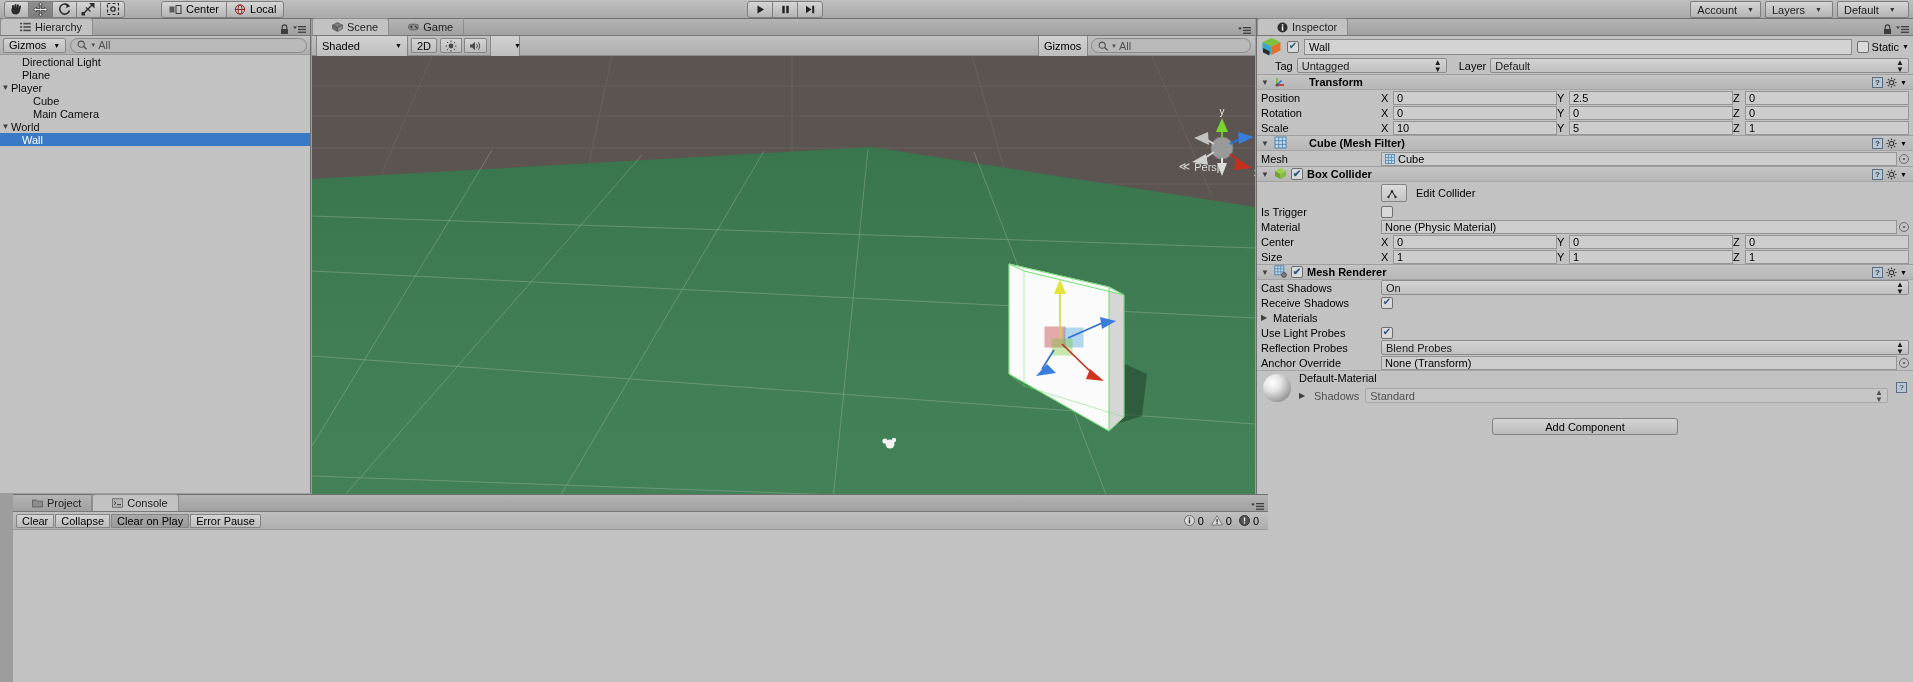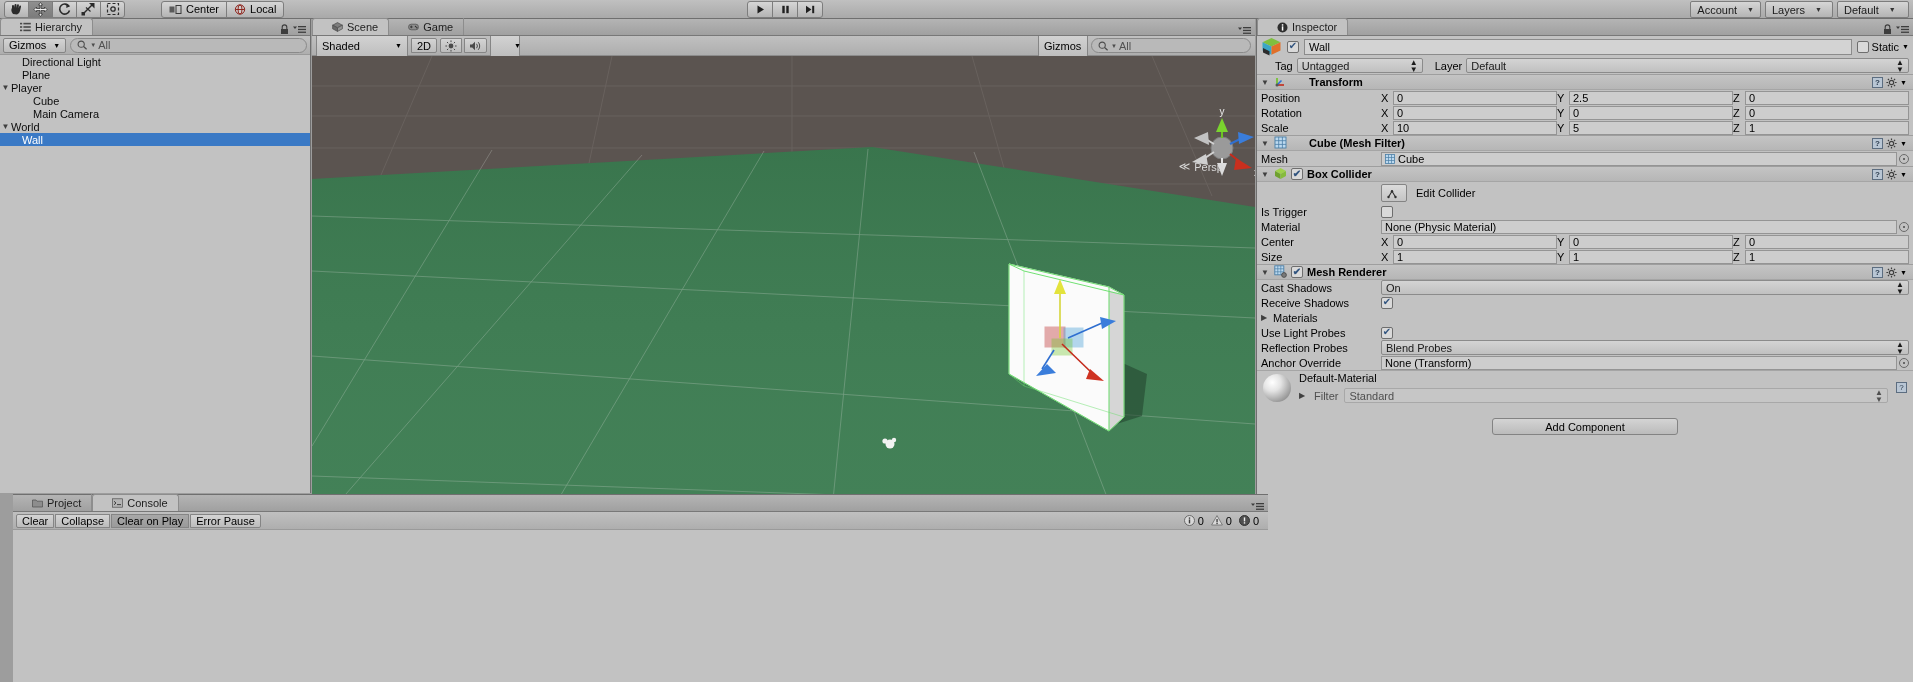--- a/index.html
+++ b/index.html
@@ -590,21 +590,21 @@
         </div>
         <div class="staticbox">
           <div class="chk"></div>
           <span>Static</span>
           <span class="arr" style="font-size:7px">▼</span>
         </div>
       </div>
 
       <div class="tagrow">
         <span>Tag</span>
-        <div class="dd" style="width:126px">
+        <div class="dd" style="width:150px">
           <span>Untagged</span>
           <span class="updown">▲<br>▼</span>
         </div>
         <span style="margin-left:8px">Layer</span>
         <div class="dd" style="flex:1">
           <span>Default</span>
           <span class="updown">▲<br>▼</span>
         </div>
       </div>
 
@@ -903,21 +903,21 @@
             </div>
           </div>
         </div>
 
       <div class="matprev">
         <div class="matsphere"></div>
         <div style="display:flex;flex-direction:column;gap:4px;flex:1">
           <span style="font-size:11px">Default-Material</span>
           <div style="display:flex;align-items:center;gap:6px;">
             <span class="foldarrow">▶</span>
-            <span style="font-size:11px;color:#4f4f4f">Filter</span>
+            <span style="font-size:11px;color:#4f4f4f">Shadows</span>
             <div class="dd" style="flex:1;background:#c6c6c6;border-color:#a8a8a8;color:#4f4f4f">
               <span>Standard</span>
               <span class="updown">▲<br>▼</span>
             </div>
           </div>
         </div>
         <svg width="11" height="11" viewBox="0 0 11 11">
             <rect x="0.5" y="0.5" width="10" height="10" fill="#b9c6d4" stroke="#5c6d80"></rect>
             <text x="5.5" y="8.3" font-size="8" text-anchor="middle" fill="#2b3b4d" font-family="Liberation Sans, sans-serif">?</text>
           </svg>

